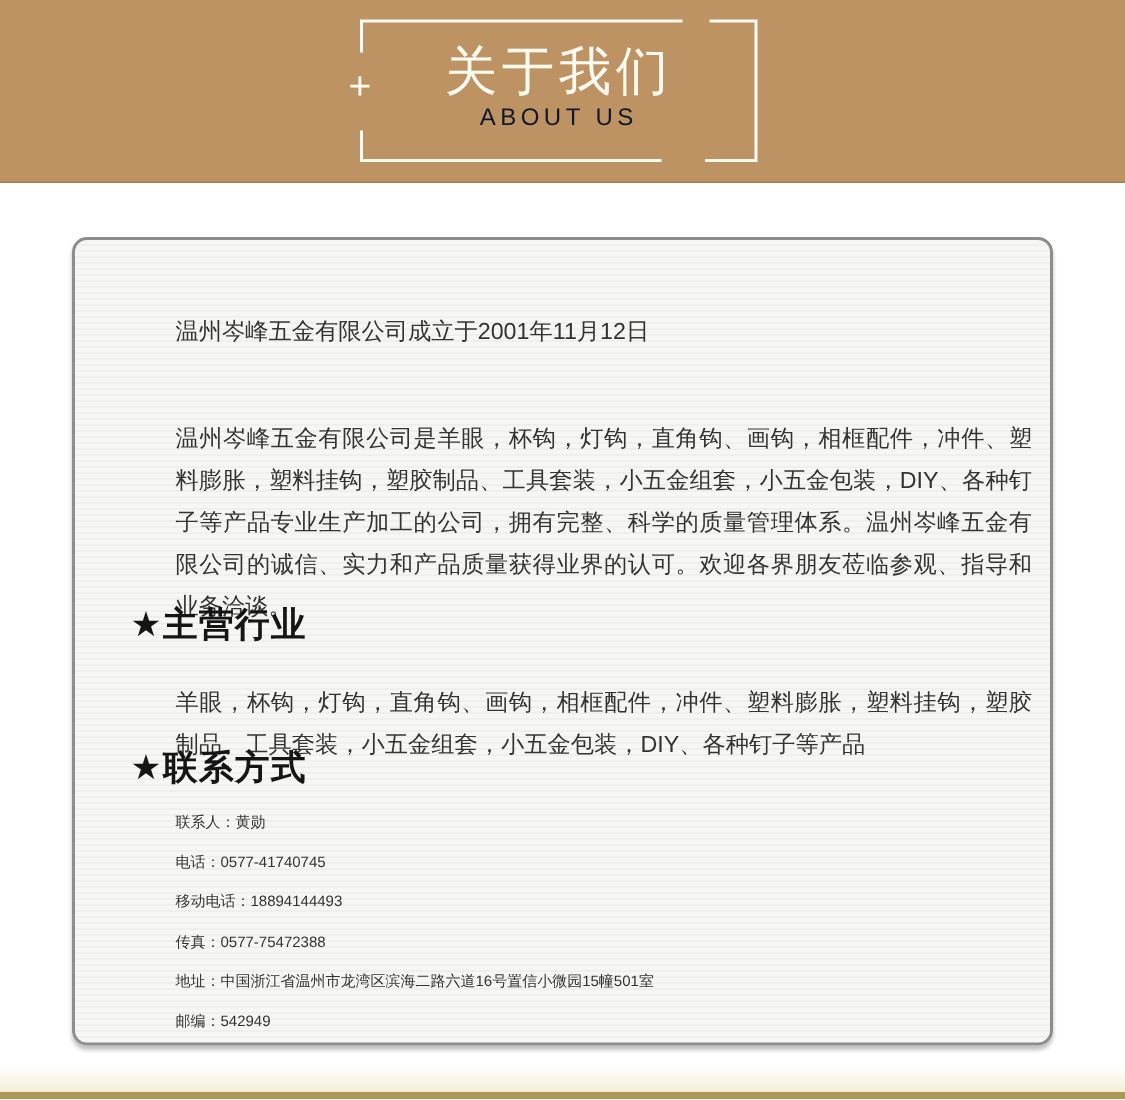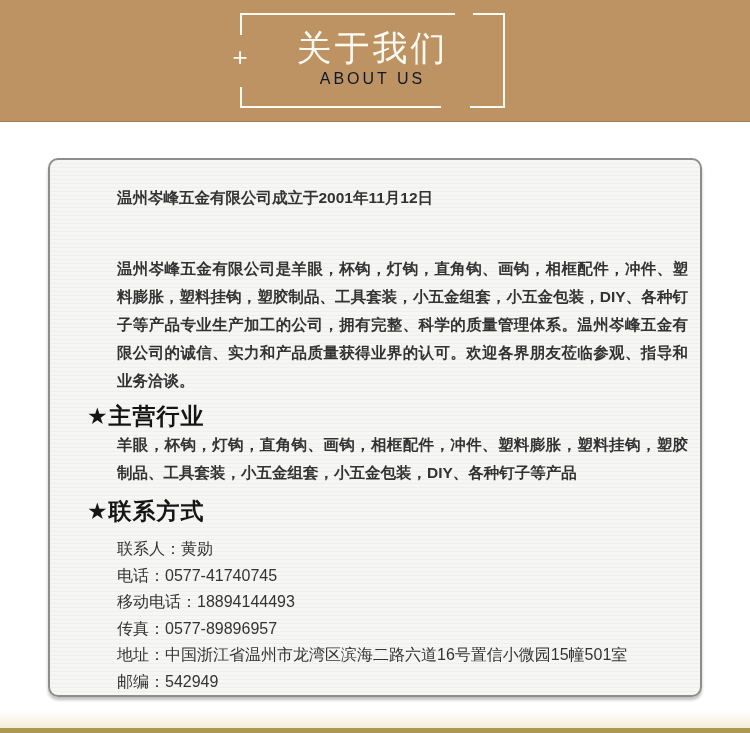--- a/index.html
+++ b/index.html
@@ -24,23 +24,23 @@
   .content-box{position:absolute;left:48px;top:158px;width:654px;height:539px;
          box-sizing:border-box;border:2px solid #8d8d8d;border-radius:10px;
          background:repeating-linear-gradient(to bottom,#f6f6f5 0px,#f6f6f5 3px,#efefee 3px,#efefee 4px);
          box-shadow:0 3px 3px rgba(0,0,0,0.25);}
   .sec{position:absolute;left:37px;right:12px;}
   .sec-1{top:24px;}
   .sec-2{top:95px;}
   .sec-3{top:241px;}
   .sec-4{top:336px;}
   .sec h2{margin:0;font-size:23px;font-weight:bold;color:#151515;letter-spacing:1px;line-height:30px;}
-  .sec p{margin:0 0 0 30px;font-size:15.5px;line-height:28px;color:#333;text-align:justify;font-weight:bold;}
+  .sec p{margin:24px 0 0 30px;font-size:15.5px;line-height:28px;color:#333;text-align:justify;}
   .contact{margin:10px 0 0 30px;}
-  .cline{font-size:16px;line-height:26.5px;color:#333;}
+  .cline{font-size:10px;line-height:26.5px;color:#333;}
 
   
   .footer-band{position:absolute;left:0;top:711px;width:750px;height:22px;box-sizing:border-box;
          background:linear-gradient(to bottom,#ffffff,#f3eed8);
          border-bottom:5px solid #ab9854;}
 </style>
 </head>
 <body>
 
 <div class="page">
@@ -70,21 +70,21 @@
       <h2>★主营行业</h2>
       <p>羊眼，杯钩，灯钩，直角钩、画钩，相框配件，冲件、塑料膨胀，塑料挂钩，塑胶制品、工具套装，小五金组套，小五金包装，DIY、各种钉子等产品</p>
     </section>
 
     <section class="sec sec-4">
       <h2>★联系方式</h2>
       <div class="contact">
         <div class="cline">联系人：黄勋</div>
         <div class="cline">电话：0577-41740745</div>
         <div class="cline">移动电话：18894144493</div>
-        <div class="cline">传真：0577-89896957</div>
+        <div class="cline">传真：0577-75472388</div>
         <div class="cline">地址：中国浙江省温州市龙湾区滨海二路六道16号置信小微园15幢501室</div>
         <div class="cline">邮编：542949</div>
       </div>
     </section>
 
   </div>
 
   <div class="footer-band"></div>
 
 </div>

